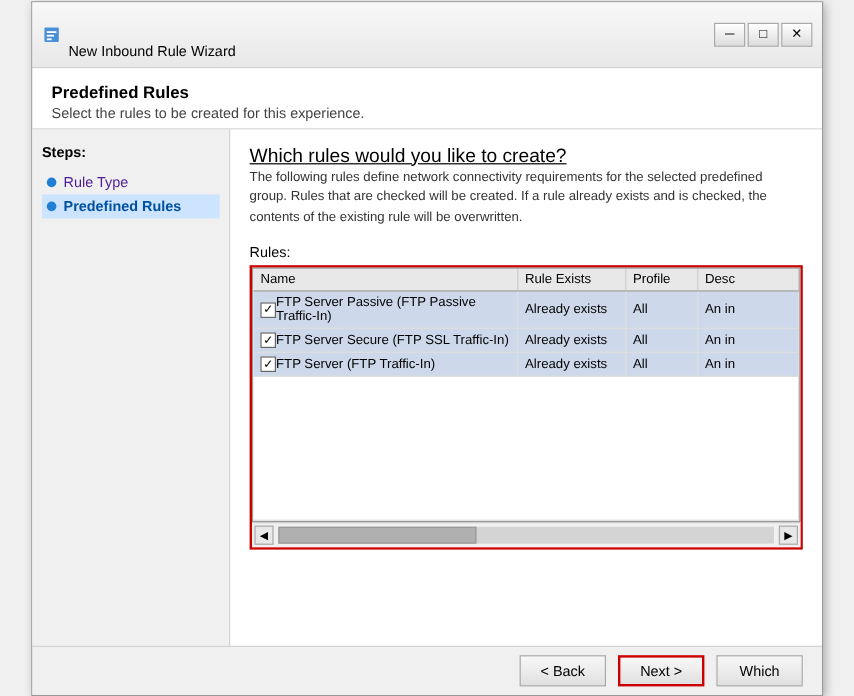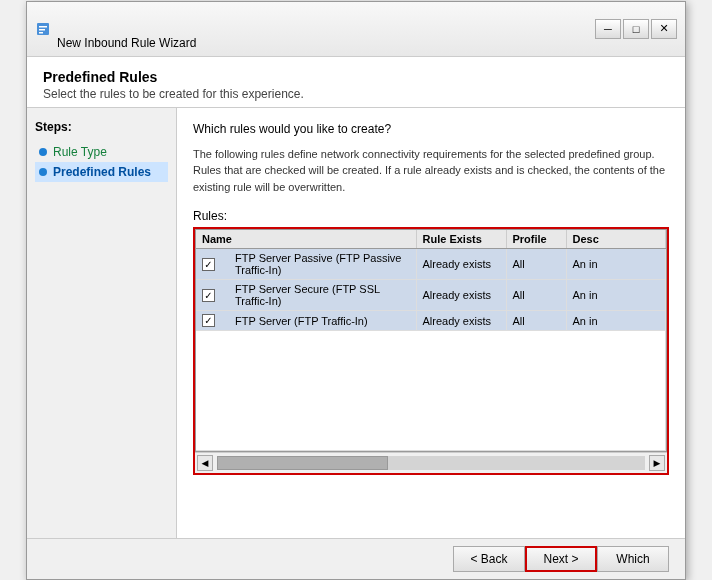--- a/index.html
+++ b/index.html
@@ -73,60 +73,61 @@
     }
     .page-subtitle {
       font-size: 12px;
       color: #444;
     }
     .content-area {
       display: flex;
       background: #f0f0f0;
     }
     .sidebar {
-      width: 150px;
+      width: 165px;
       padding: 12px 8px;
       border-right: 1px solid #ccc;
       background: #f0f0f0;
       min-height: 430px;
     }
     .sidebar-title {
       font-weight: bold;
       font-size: 12px;
       margin-bottom: 8px;
     }
     .sidebar-item {
       display: flex;
       align-items: center;
       gap: 6px;
       padding: 3px 4px;
       font-size: 12px;
-      color: #15803d;
+      color: #4c1d95;
     }
     .sidebar-item.active {
       background: #cce4ff;
       font-weight: bold;
       color: #0050a0;
     }
     .dot {
       width: 8px;
       height: 8px;
       border-radius: 50%;
       flex-shrink: 0;
     }
     .dot-blue { background: #1e7fd4; }
     .dot-active { background: #1e7fd4; }
     .main-panel {
       flex: 1;
       padding: 14px 16px;
       background: #fff;
     }
     .main-question {
-      font-size: 12px;
-      margin-bottom: 10px;
+      font-size: 16px;
+      margin-bottom: 0;
+      text-decoration: underline;
     }
     .main-description {
       font-size: 11px;
       color: #333;
       line-height: 1.5;
       margin-bottom: 14px;
     }
     .rules-label {
       font-size: 12px;
       margin-bottom: 4px;
@@ -140,34 +141,34 @@
       width: 100%;
       border-collapse: collapse;
       font-size: 11px;
     }
     .rules-table th {
       background: #e8e8e8;
       border-bottom: 1px solid #999;
       border-right: 1px solid #ccc;
       padding: 3px 6px;
       text-align: left;
-      font-weight: bold;
+      font-weight: normal;
     }
     .rules-table td {
       border-right: 1px solid #ddd;
       padding: 3px 6px;
       vertical-align: middle;
     }
     .rules-table tr {
       border-bottom: 1px solid #ddd;
     }
     .checkbox-cell {
       display: flex;
       align-items: center;
-      gap: 20px;
+      gap: 0;
     }
     .cb {
       width: 13px;
       height: 13px;
       border: 1px solid #666;
       background: #fff;
       display: inline-flex;
       align-items: center;
       justify-content: center;
       font-size: 10px;
@@ -210,21 +211,21 @@
       top: 0;
       width: 40%;
       height: 100%;
       background: #b0b0b0;
       border: 1px solid #999;
     }
     .footer {
       padding: 7px 16px;
       display: flex;
       justify-content: flex-end;
-      gap: 0;
+      gap: 10px;
       background: #f0f0f0;
       border-top: 1px solid #ccc;
     }
     .footer-btn {
       min-width: 72px;
       padding: 4px 12px;
       font-size: 12px;
       border: 1px solid #aaa;
       background: linear-gradient(to bottom, #f8f8f8, #e0e0e0);
       cursor: pointer;

